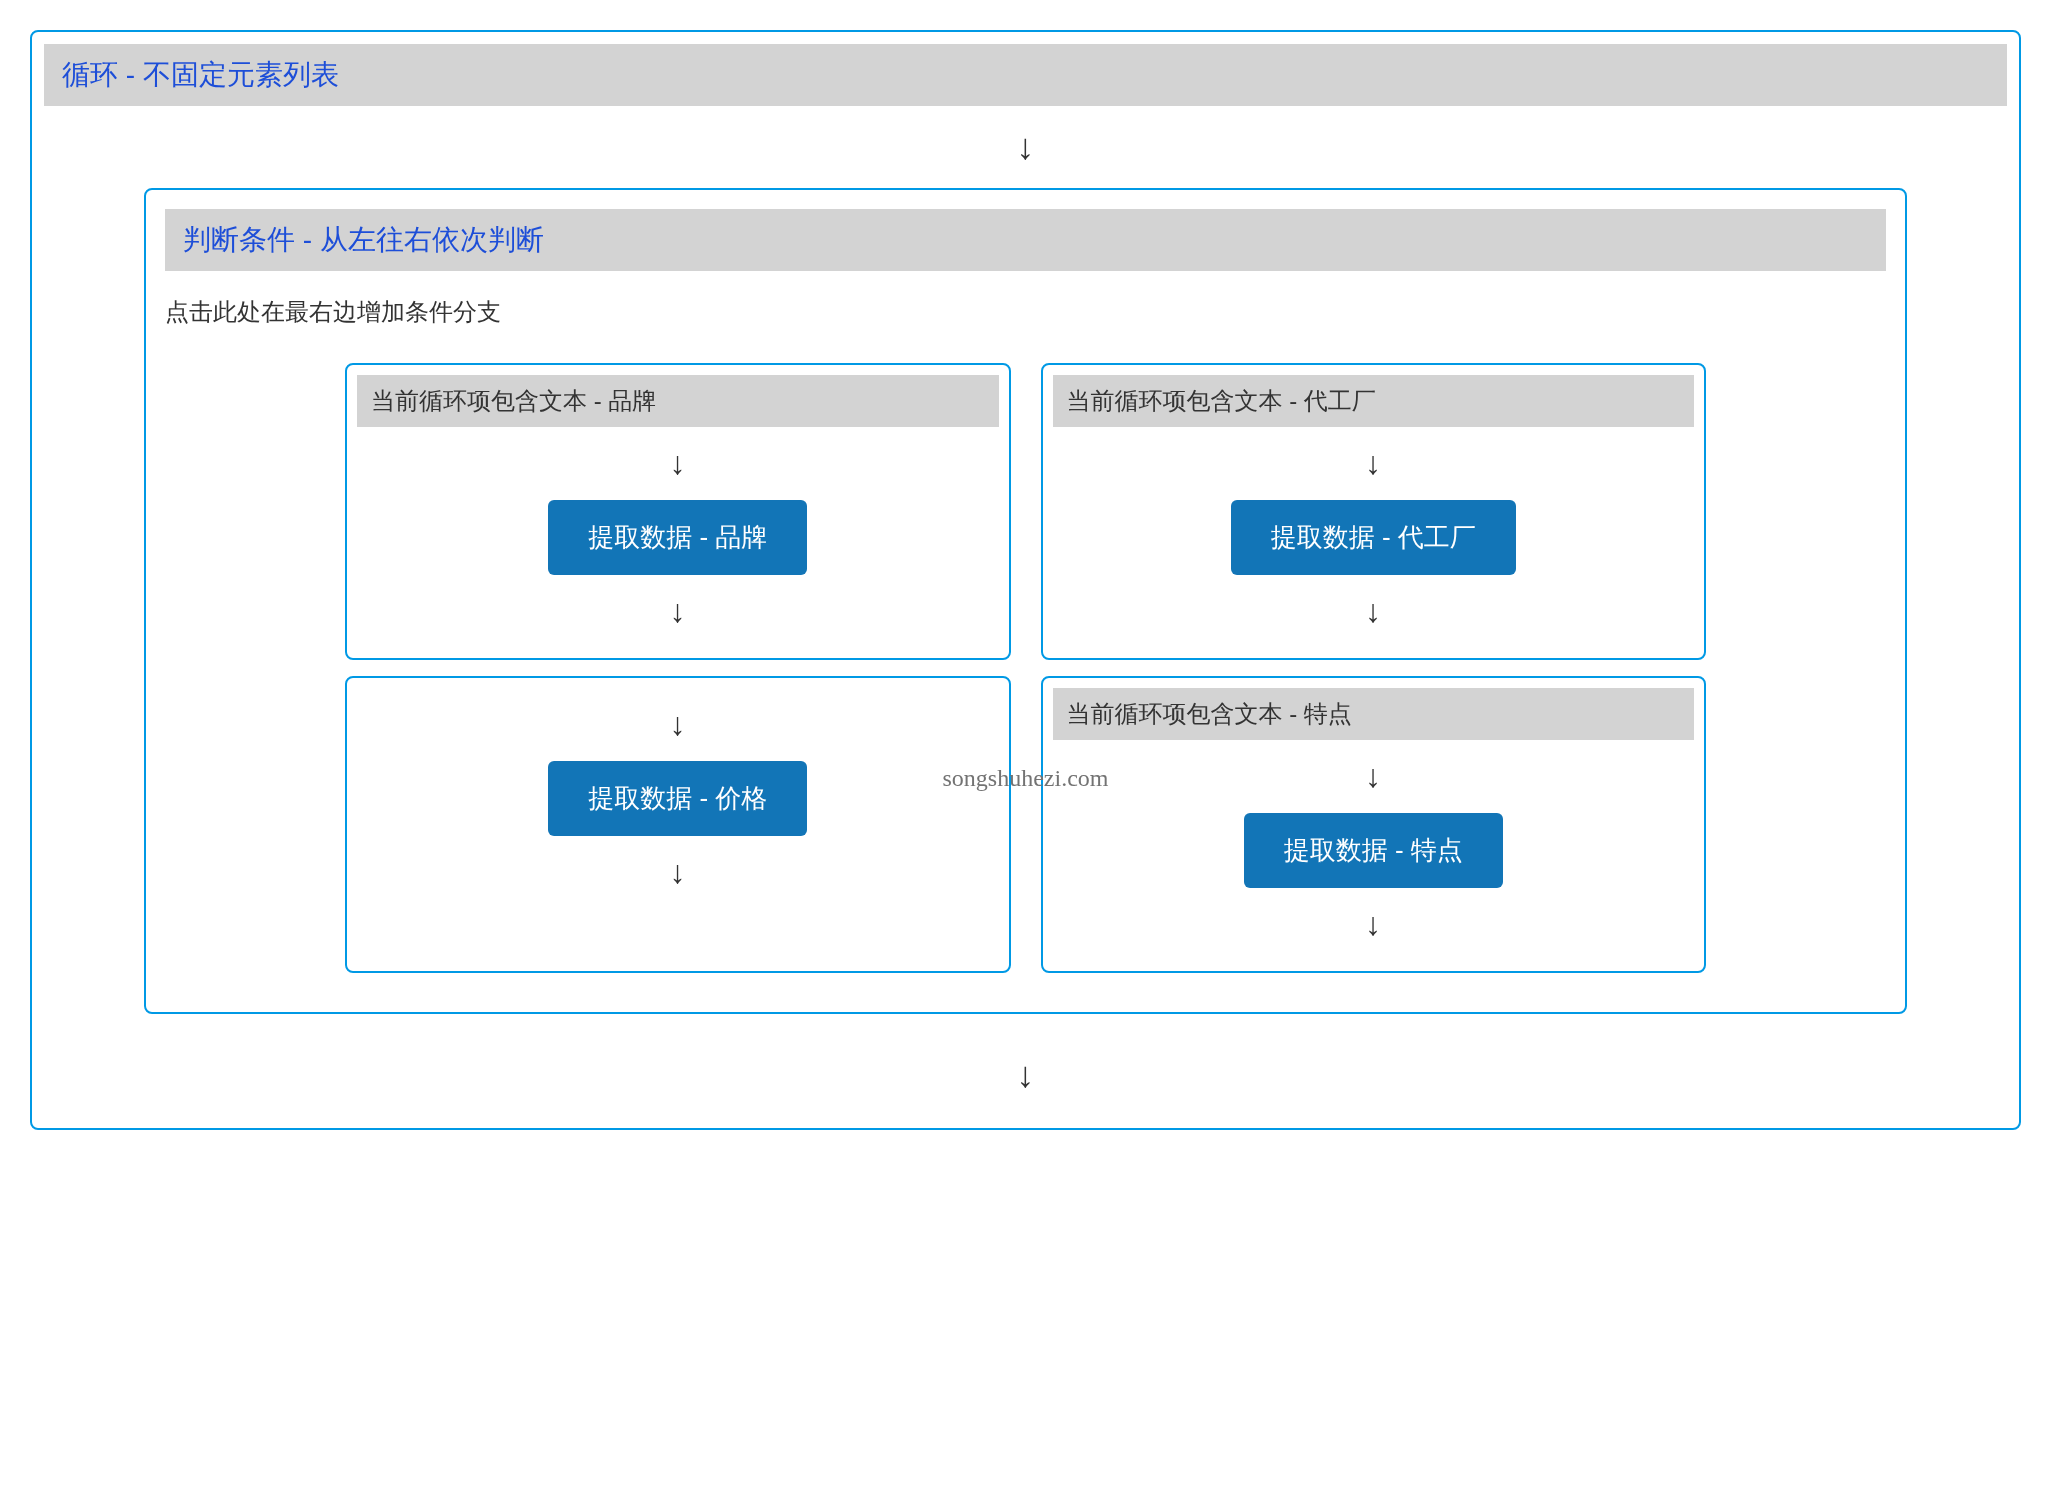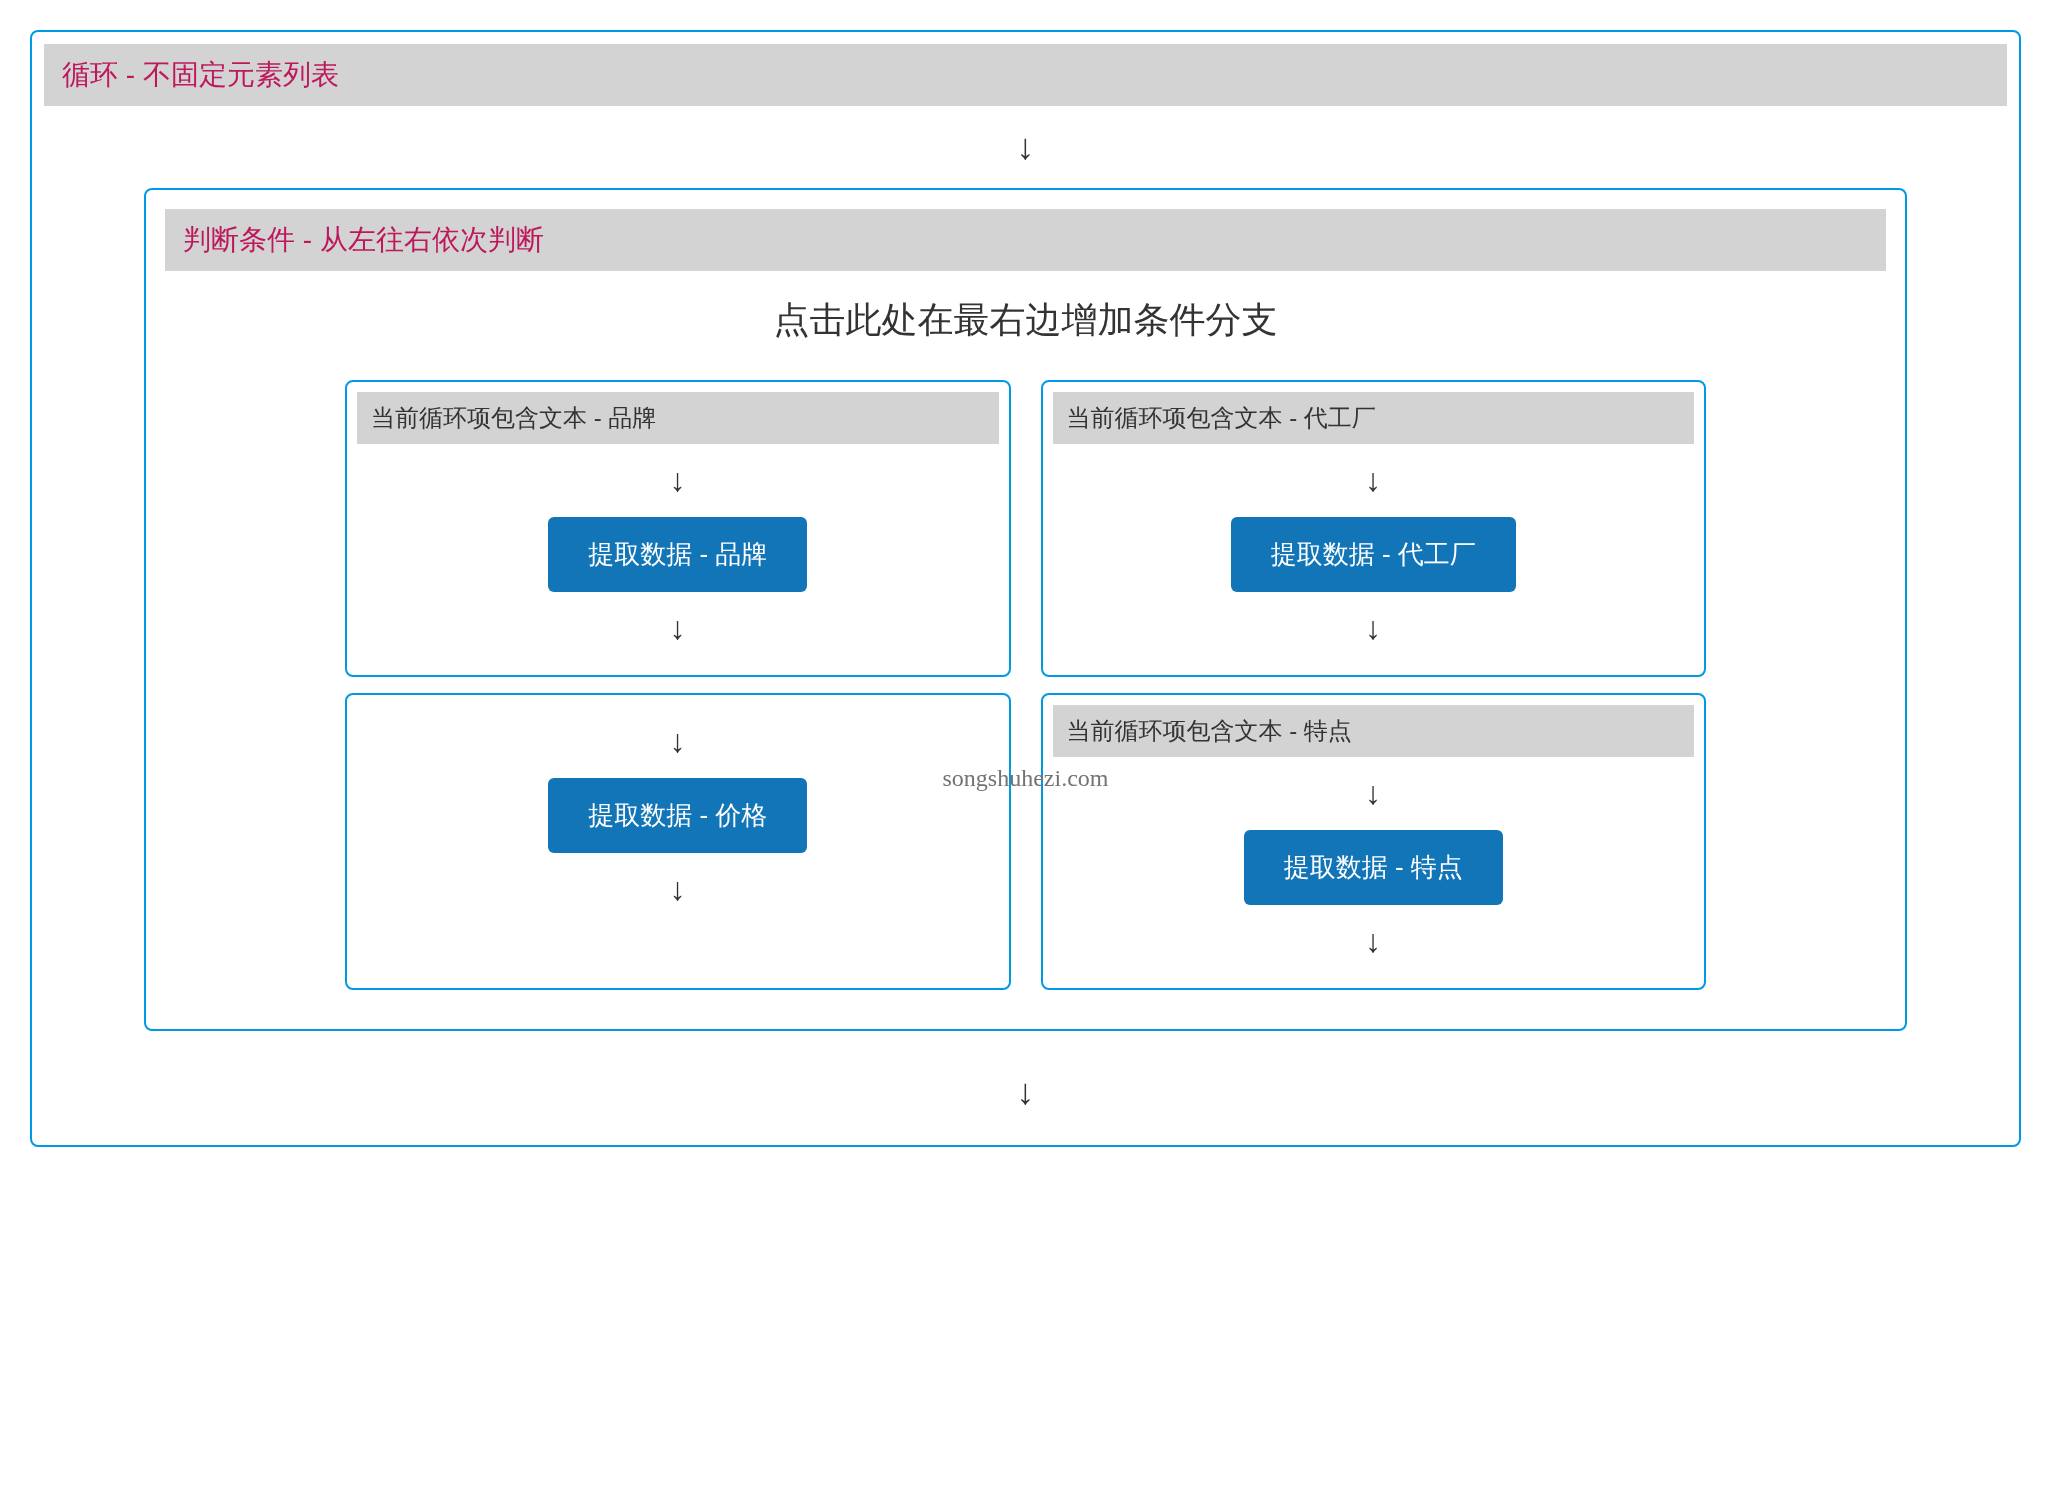--- a/index.html
+++ b/index.html
@@ -15,39 +15,39 @@
     .outer-container {
       border: 2px solid #0099e5;
       border-radius: 8px;
       padding: 12px;
       background: #ffffff;
     }
     .header-bar {
       background: #d3d3d3;
       padding: 12px 18px;
       font-size: 28px;
-      color: #be185d;
+      color: #1d4ed8;
     }
     .arrow-down {
       text-align: center;
       font-size: 36px;
       color: #333333;
       padding: 20px 0;
       font-weight: 300;
     }
     .inner-container {
       border: 2px solid #0099e5;
       border-radius: 8px;
       margin: 0 100px 20px 100px;
       padding: 19px;
       background: #ffffff;
     }
     .instruction-text {
-      text-align: center;
-      font-size: 36px;
+      text-align: left;
+      font-size: 24px;
       color: #333333;
       padding: 25px 0 35px 0;
     }
     .branch-grid {
       display: grid;
       grid-template-columns: 1fr 1fr;
       gap: 16px 30px;
       padding: 0 180px 20px 180px;
     }
     .branch-box {

